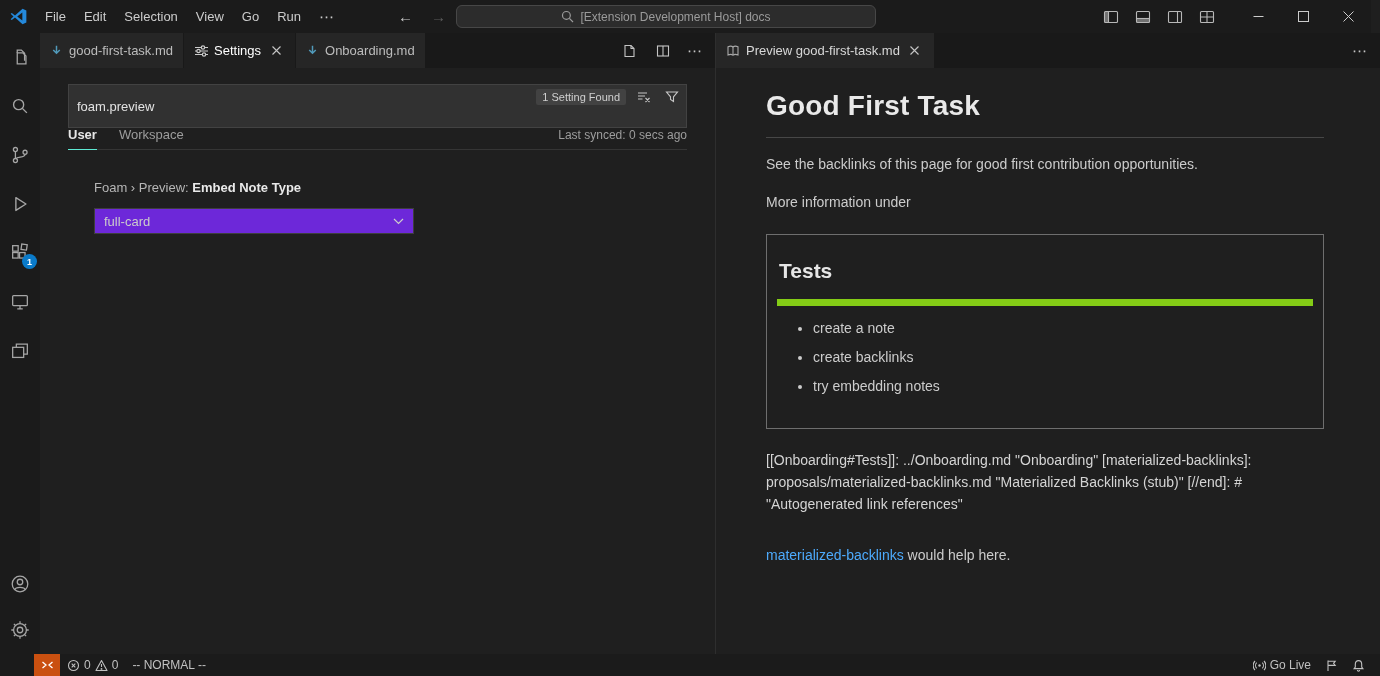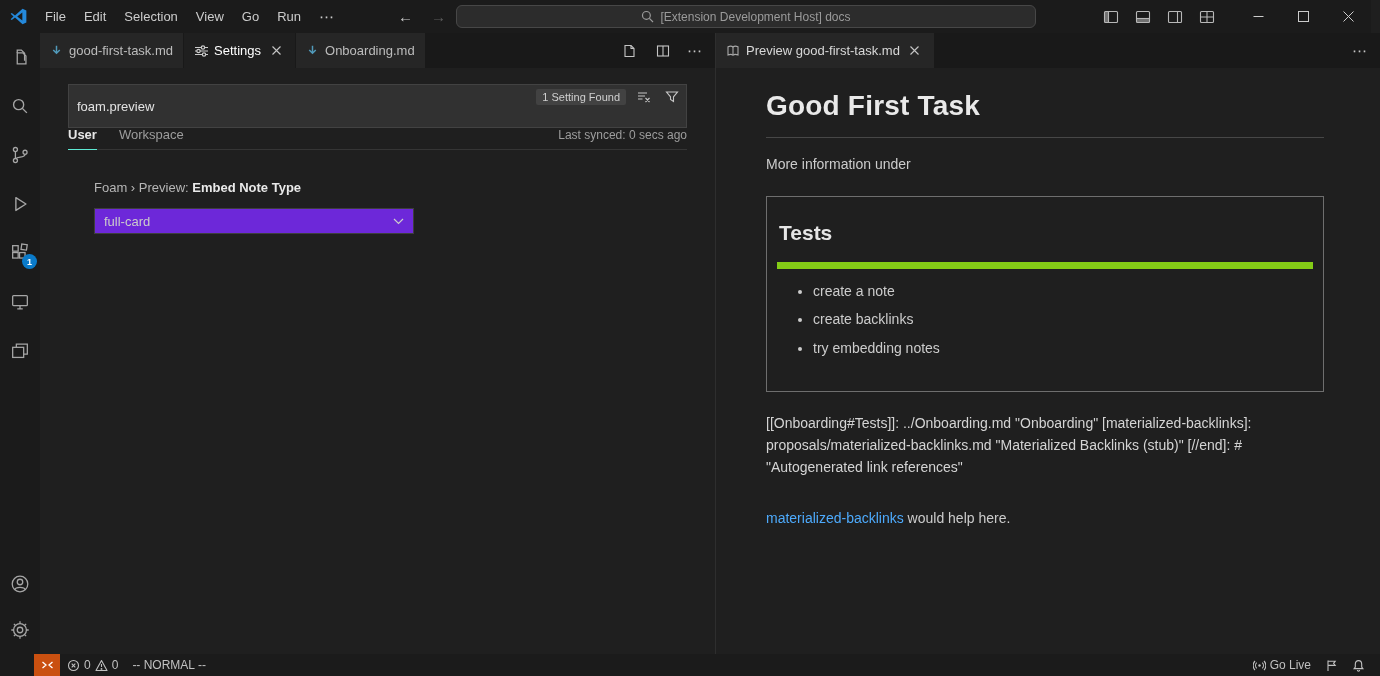--- a/index.html
+++ b/index.html
@@ -15,21 +15,21 @@
   svg { display:block; }
 
   
   .titlebar{position:absolute;top:0;left:0;right:9px;height:33px;background:#1b1b1b;display:flex;align-items:center;z-index:5;}
   .logo{width:36px;display:flex;justify-content:center;align-items:center;}
   .menu{display:flex;}
   .menu-item{padding:0 9px;line-height:33px;color:#cccccc;font-size:13px;cursor:default;}
   .nav-arrows{position:absolute;left:398px;top:0;height:33px;display:flex;align-items:center;gap:18px;font-size:15px;}
   .arrow-back{color:#cccccc;}
   .arrow-fwd{color:#5c5c5c;}
-  .command-center{position:absolute;left:456px;top:5px;width:580px;height:23px;background:#2c2c2c;border:1px solid #474747;border-radius:6px;display:flex;align-items:center;justify-content:center;gap:6px;color:#9b9b9b;font-size:12px;}
+  .command-center{position:absolute;left:456px;top:5px;width:420px;height:23px;background:#2c2c2c;border:1px solid #474747;border-radius:6px;display:flex;align-items:center;justify-content:center;gap:6px;color:#9b9b9b;font-size:12px;}
   .window-controls{margin-left:auto;display:flex;align-items:center;height:33px;}
   .layout-controls{display:flex;gap:2px;margin-right:14px;}
   .layout-btn{width:30px;height:33px;display:flex;align-items:center;justify-content:center;color:#b8b8b8;}
   .win-btn{width:45px;height:33px;display:flex;align-items:center;justify-content:center;color:#cccccc;}
 
   
   .main{position:absolute;top:33px;bottom:22px;left:0;right:0;display:flex;}
   .activitybar{width:40px;background:#1b1b1b;display:flex;flex-direction:column;align-items:center;padding-top:12px;flex:0 0 40px;}
   .ab-top{display:flex;flex-direction:column;gap:25px;align-items:center;}
   .ab-bottom{margin-top:auto;display:flex;flex-direction:column;gap:22px;align-items:center;padding-bottom:12px;}
@@ -334,20 +334,21 @@
             </svg>
         </span>
       </div>
       <div class="tab-actions">
         <span class="ellipsis">⋯</span>
       </div>
     </div>
 
     <div class="preview-body">
       <div class="md-h1">Good First Task</div>
+      <p class="md-p">See the backlinks of this page for good first contribution opportunities.</p>
       <p class="md-p">More information under</p>
 
       <div class="note-card">
         <div class="md-h2">Tests</div>
         <ul>
           <li>create a note</li>
           <li>create backlinks</li>
           <li>try embedding notes</li>
         </ul>
       </div>

